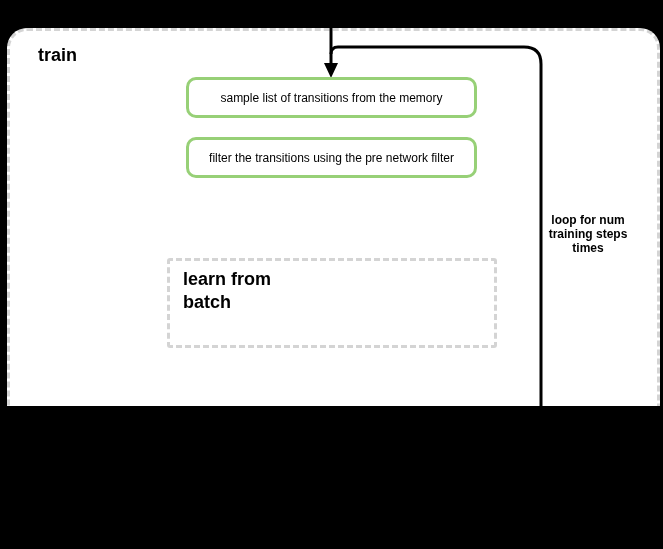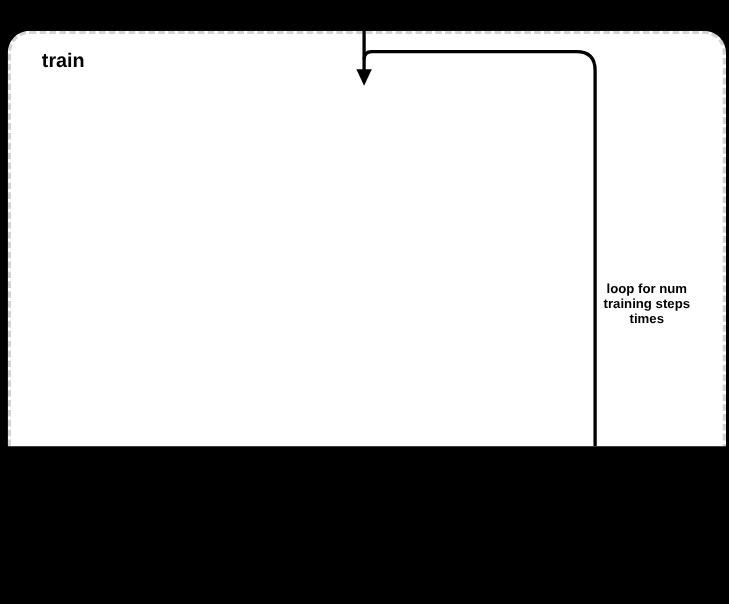--- a/index.html
+++ b/index.html
@@ -96,41 +96,50 @@
     left: 543px;
     top: 214px;
     width: 90px;
     text-align: center;
     font-size: 12px;
     font-weight: bold;
     line-height: 1.15;
     color: #000000;
     white-space: pre-line;
     z-index: 3;
-    margin-top: 42px;
   }
 </style>
 </head>
 <body>
 
 <div class="stage">
 
   <div class="container"></div>
 
   <div class="title">train</div>
 
   <svg class="overlay" viewBox="0 0 663 549" xmlns="http://www.w3.org/2000/svg">
     <path class="line" d="M 331 0 L 331 66"></path>
     <polygon class="head" points="324,63 338,63 331,78"></polygon>
     <path class="line" d="M 331 54 Q 331 47 338 47 L 524 47 Q 541 47 541 64 L 541 420 Q 541 437 524 437 L 338 437 Q 331 437 331 430"></path>
     <path class="line" d="M 331 407 L 331 470"></path>
   </svg>
 
+  <div class="step" style="top:77px">
+    <span>sample list of transitions from the memory</span>
+  </div>
+
+  <div class="step" style="top:137px">
+    <span>filter the transitions using the pre network filter</span>
+  </div>
 
 
-
+  <div class="subprocess">
+    <span class="sub-label">learn from
+batch</span>
+  </div>
 
 
   <div class="loop-label">loop for num
 training steps
 times</div>
 
 </div>
 
 </body></html>

